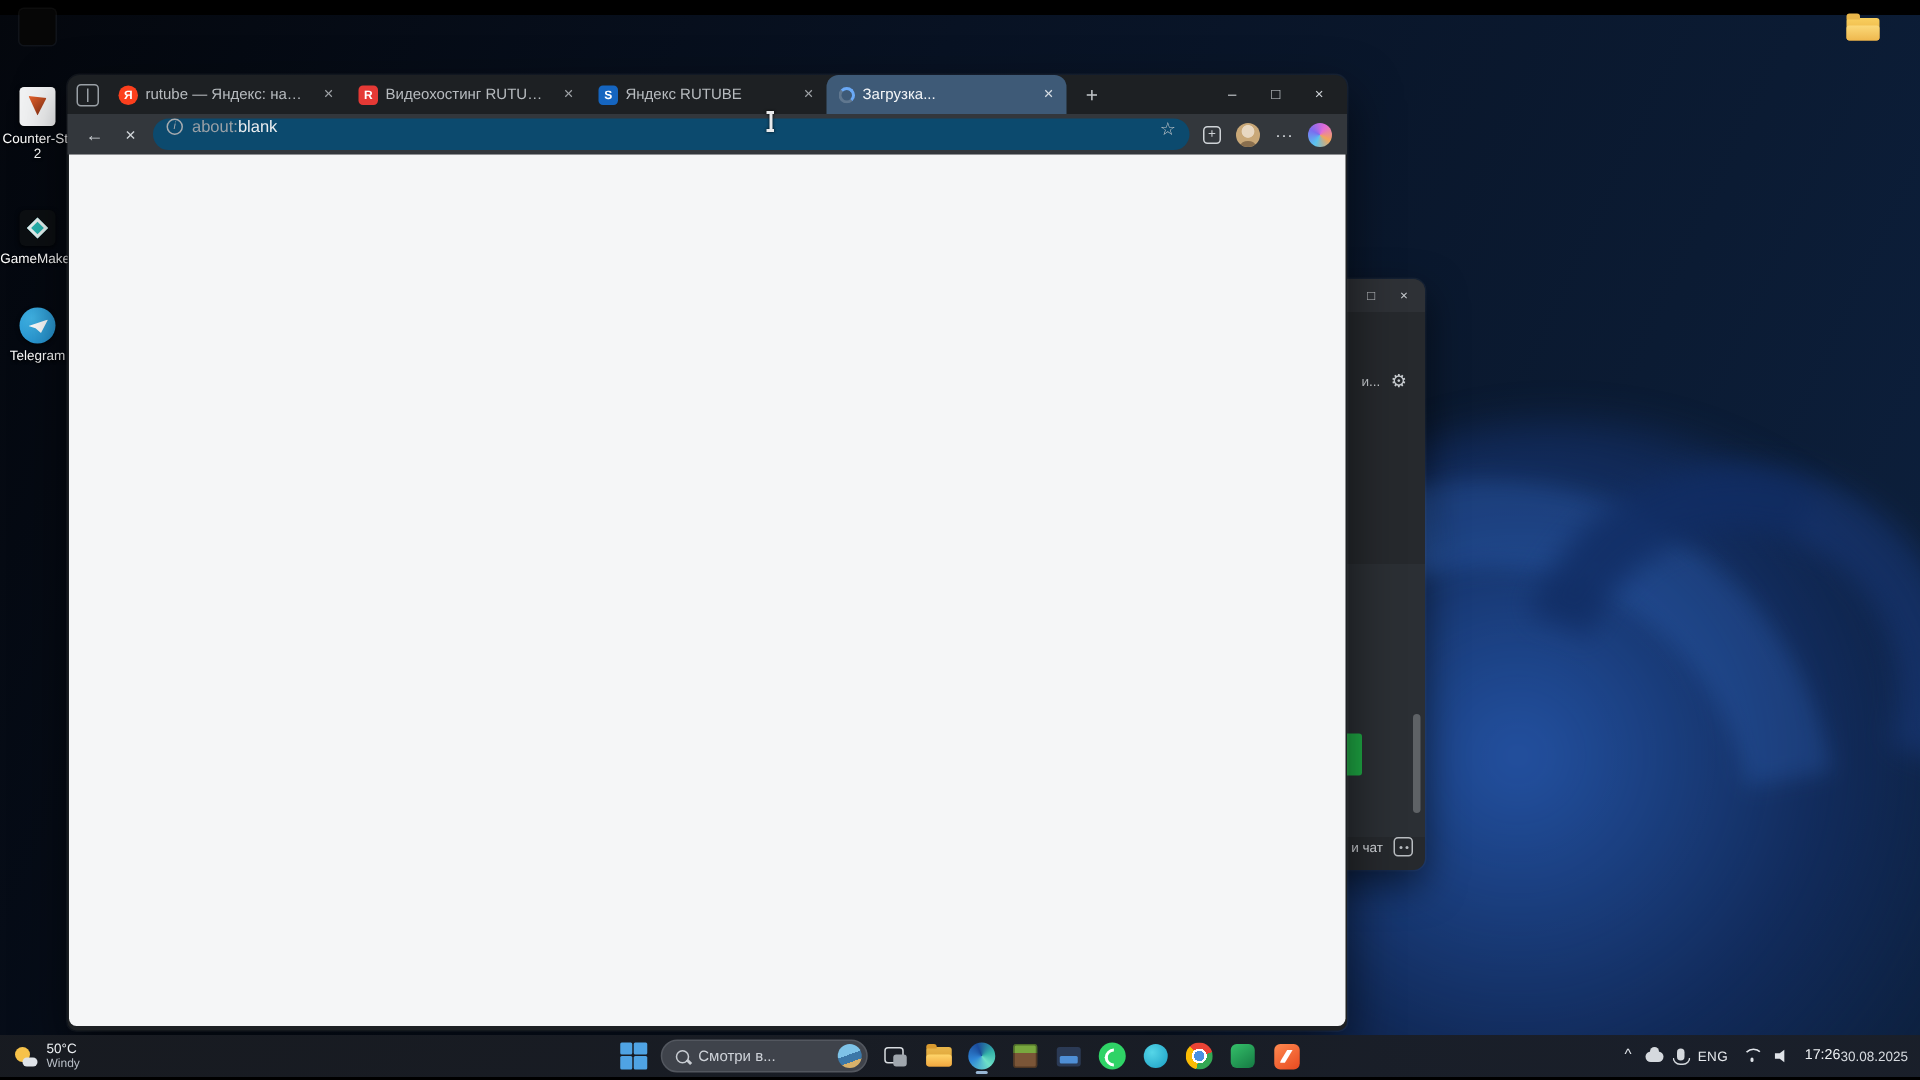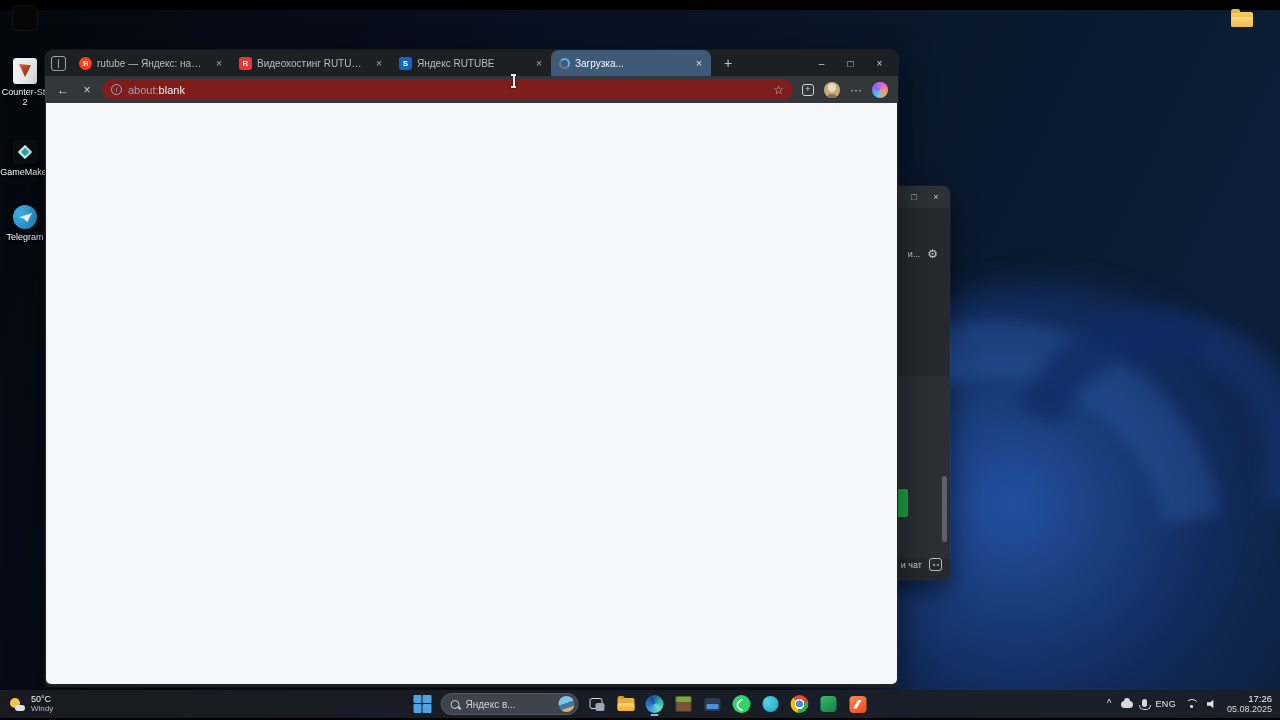--- a/index.html
+++ b/index.html
@@ -76,21 +76,21 @@
   .fav-rutube { background:#e53935; }
   .fav-studio { background:#1565c0; }
   .spinner { width:11px; height:11px; border-radius:50%; border:2px solid rgba(255,255,255,.18);
     border-top-color:#6aa9f7; border-right-color:#6aa9f7; animation:spin 1s linear infinite; flex:none; }
   @keyframes spin { to { transform: rotate(360deg); } }
   .newtab { width:20px; height:20px; margin-left:7px; color:#c0c4c8; font-size:14px; display:flex; align-items:center; justify-content:center; border-radius:4px; flex:none; }
   .win-controls { margin-left:auto; display:flex; align-self:stretch; }
   .win-btn { width:29px; display:flex; align-items:center; justify-content:center; color:#cfd3d7; font-size:10px; }
   .toolbar { height:27px; background:#33373c; display:flex; align-items:center; gap:6px; padding:0 9px; }
   .tool-btn { width:18px; height:18px; display:flex; align-items:center; justify-content:center; color:#cfd3d7; font-size:12px; border-radius:4px; flex:none; }
-  .addressbar { flex:1; height:21px; background:#7f1d1d; border-radius:11px; display:flex; align-items:center; gap:6px; padding:0 9px; min-width:0; }
+  .addressbar { flex:1; height:21px; background:#0c4a6e; border-radius:11px; display:flex; align-items:flex-start; gap:6px; padding:0 9px; min-width:0; }
   .info-badge { width:11px; height:11px; border:1px solid #a7abaf; border-radius:50%; color:#a7abaf; font-size:7px;
     font-style:italic; display:flex; align-items:center; justify-content:center; flex:none; }
   .url { font-size:11px; white-space:nowrap; }
   .url .scheme { color:#9aa0a6; }
   .url .path { color:#eceef0; }
   .ab-spacer { flex:1; }
   .star-btn { color:#c3c7cb; font-size:12px; flex:none; }
   .collections-box { width:12px; height:12px; border:1.5px solid #cfd3d7; border-radius:3px; display:flex; align-items:center; justify-content:center; font-size:9px; color:#cfd3d7; line-height:1; }
   .avatar { width:16px; height:16px; border-radius:50%; background: radial-gradient(circle at 50% 35%, #e8d8c2 0 4px, #c9a878 4.5px); position:relative; overflow:hidden; }
   .avatar::after { content:""; position:absolute; left:3px; bottom:-2px; width:10px; height:6px; background:#8a6f4e; border-radius:50% 50% 0 0; }
@@ -155,21 +155,21 @@
   .i-mic { width:5px; height:8px; background:#d5d9de; border-radius:3px; position:relative; margin-bottom:2px; }
   .i-mic::after { content:""; position:absolute; left:-2.5px; bottom:-3px; width:10px; height:4px;
     border:1px solid #d5d9de; border-top:none; border-radius:0 0 5px 5px; }
   .lang { font-size:9px; color:#e6e9ed; letter-spacing:.3px; }
   .i-wifi { width:13px; height:11px; position:relative; }
   .i-wifi::before { content:""; position:absolute; left:0.5px; top:0; width:12px; height:12px; border:1.5px solid #dfe3e8;
     border-radius:50%; clip-path: polygon(0 0, 100% 0, 50% 55%); }
   .i-wifi::after { content:""; position:absolute; left:5.5px; top:6.5px; width:2.5px; height:2.5px; background:#dfe3e8; border-radius:50%; }
   .i-speaker { width:11px; height:10px; background:#dfe3e8;
     clip-path: polygon(0 32%, 30% 32%, 58% 8%, 58% 92%, 30% 68%, 0 68%); }
-  .clock { display:flex; flex-direction:column; align-items:flex-end; line-height:10px; }
+  .clock { display:flex; flex-direction:row; align-items:flex-end; line-height:10px; }
   .clock-time { font-size:9.5px; color:#eef1f4; }
   .clock-date { font-size:9px; color:#d7dbe0; }
 </style>
 </head>
 <body>
 
 <div class="screen">
 
   <div class="bloom1"></div>
   <div class="bloom2"></div>
@@ -288,21 +288,21 @@
       <span class="tb-icon">
         <span class="start-logo">
             <span></span>
             <span></span>
             <span></span>
             <span></span>
           </span>
       </span>
       <div class="search-pill">
         <span class="mag"></span>
-        <span class="search-text">Яндекс в...</span>
+        <span class="search-text">Смотри в...</span>
         <span class="search-img"></span>
       </div>
       <span class="tb-icon">
           <span class="i-taskview"></span>
         </span>
       <span class="tb-icon">
           <span class="i-folder"></span>
         </span>
       <span class="tb-icon open">
           <span class="i-edge"></span>
@@ -332,19 +332,19 @@
 
     <div class="tb-right">
       <span class="chevron">^</span>
       <span class="i-cloud"></span>
       <span class="i-mic"></span>
       <span class="lang">ENG</span>
       <span class="i-wifi"></span>
       <span class="i-speaker"></span>
       <span class="clock">
         <span class="clock-time">17:26</span>
-        <span class="clock-date">05.08.2025</span>
+        <span class="clock-date">30.08.2025</span>
       </span>
     </div>
   </div>
 
   <div class="letterbox-bottom"></div>
 </div>
 
 </body></html>

